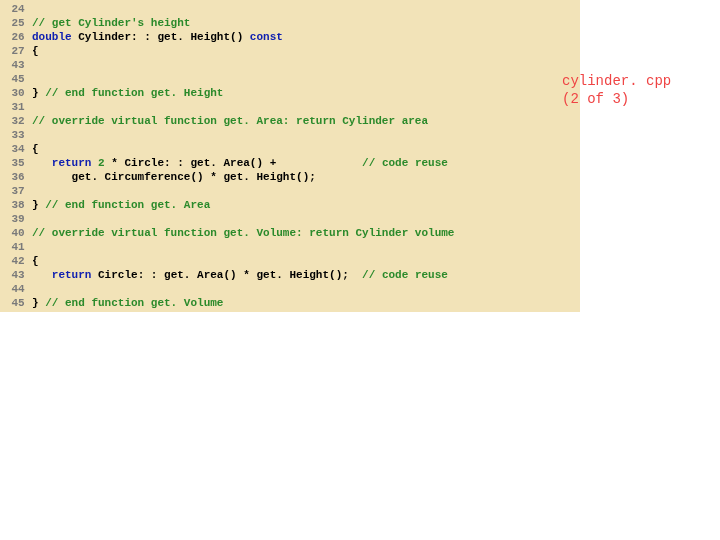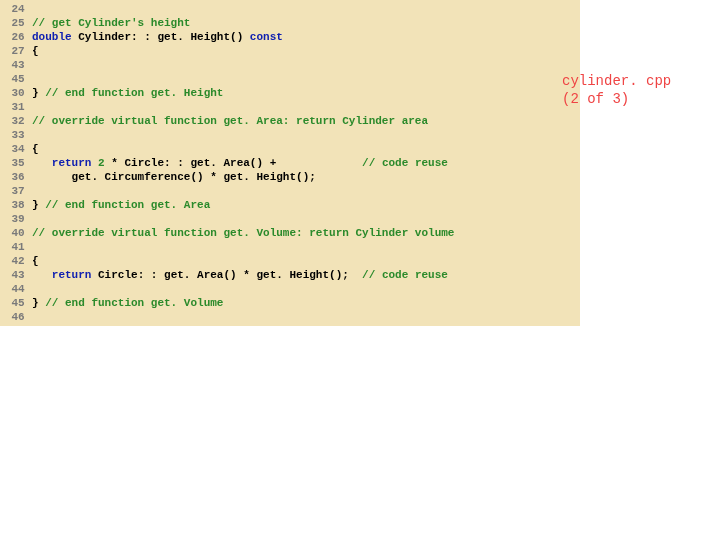--- a/index.html
+++ b/index.html
@@ -65,19 +65,18 @@
     <div class="line"><span class="lineno">36</span><span class="code"><span>      get. Circumference() * get. Height();</span></span></div>
     <div class="line"><span class="lineno">37</span><span class="code"></span></div>
     <div class="line"><span class="lineno">38</span><span class="code"><span>} </span><span class="comment">// end function get. Area</span></span></div>
     <div class="line"><span class="lineno">39</span><span class="code"></span></div>
     <div class="line"><span class="lineno">40</span><span class="code"><span class="comment">// override virtual function get. Volume: return Cylinder volume</span></span></div>
     <div class="line"><span class="lineno">41</span></div>
     <div class="line"><span class="lineno">42</span><span class="code"><span>{</span></span></div>
     <div class="line"><span class="lineno">43</span><span class="code"><span>   </span><span class="keyword">return</span><span> Circle: : get. Area() * get. Height();  </span><span class="comment">// code reuse</span></span></div>
     <div class="line"><span class="lineno">44</span><span class="code"></span></div>
     <div class="line"><span class="lineno">45</span><span class="code"><span>} </span><span class="comment">// end function get. Volume</span></span></div>
-    <div class="line"><span class="lineno">46</span><span class="code"></span></div>
   </div>
 
 <div class="annotation">
   <div>cylinder. cpp</div>
   <div>(2 of 3)</div>
 </div>
 
 </body></html>

